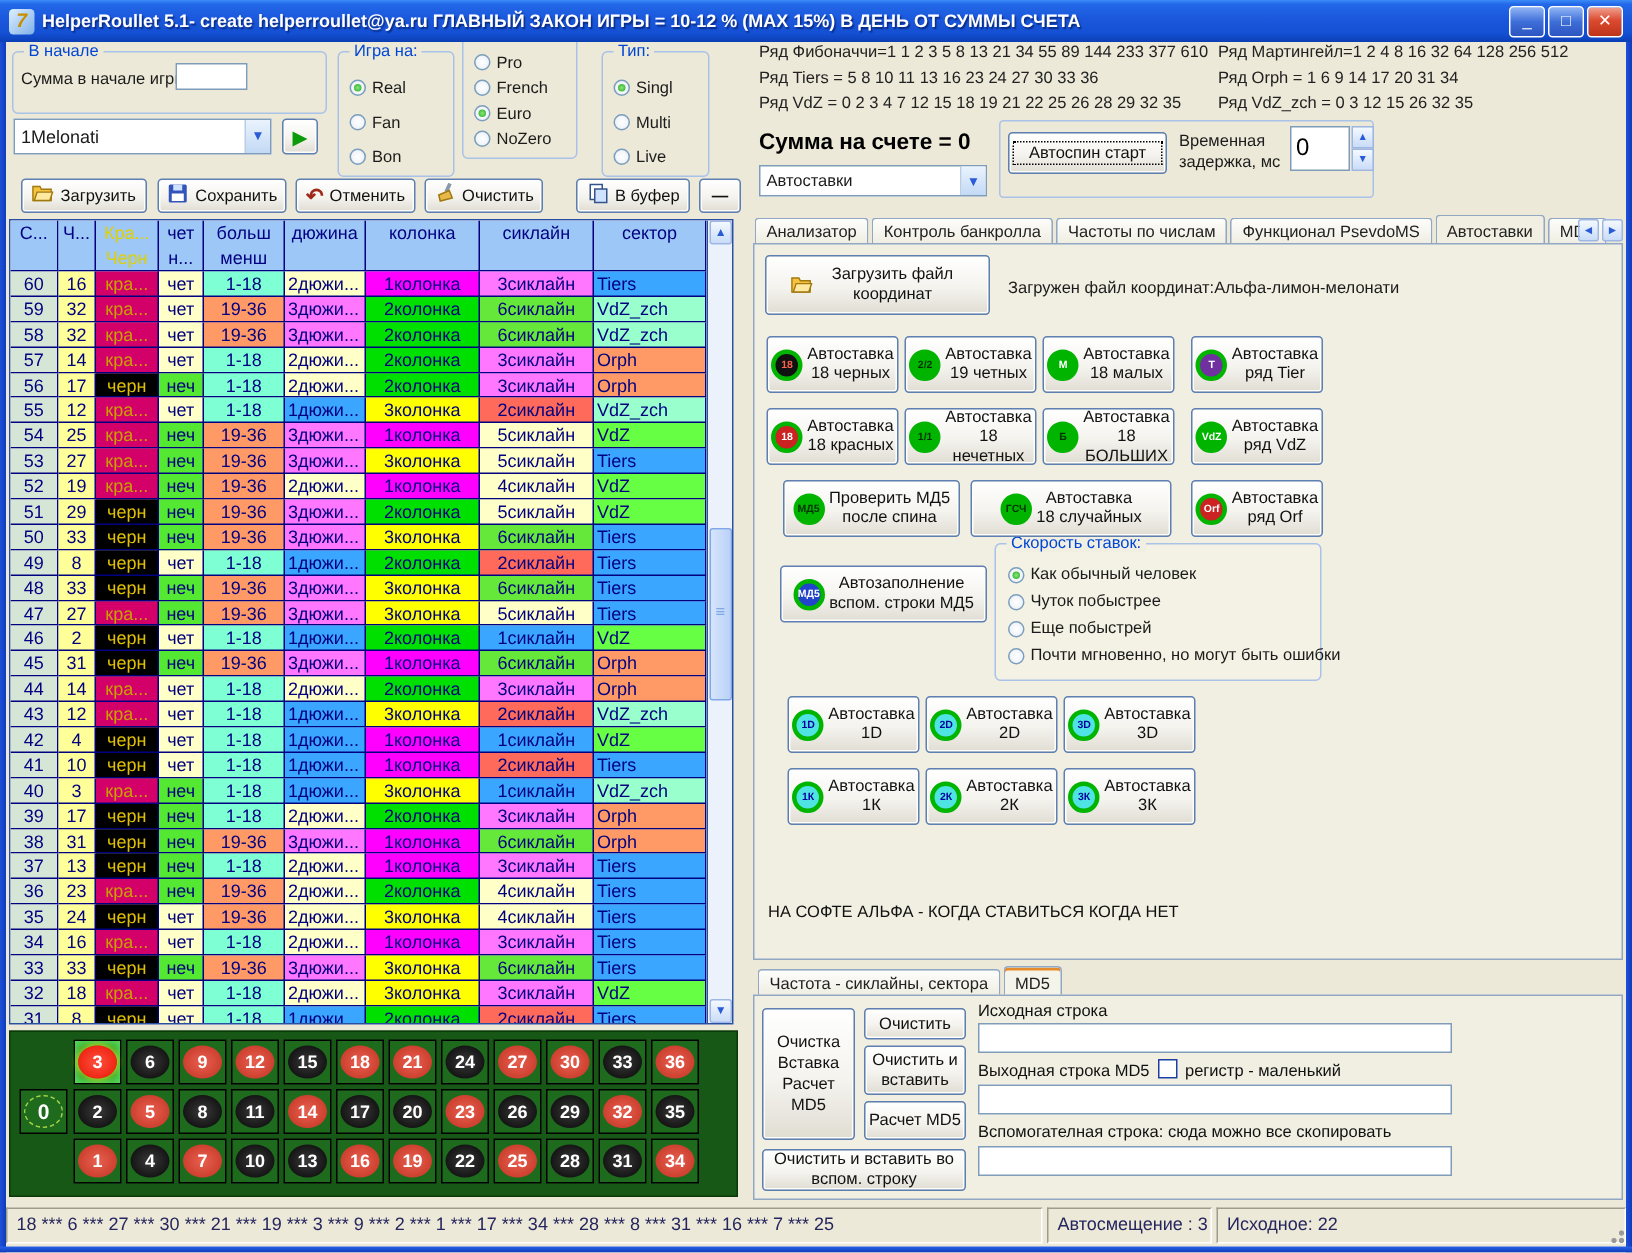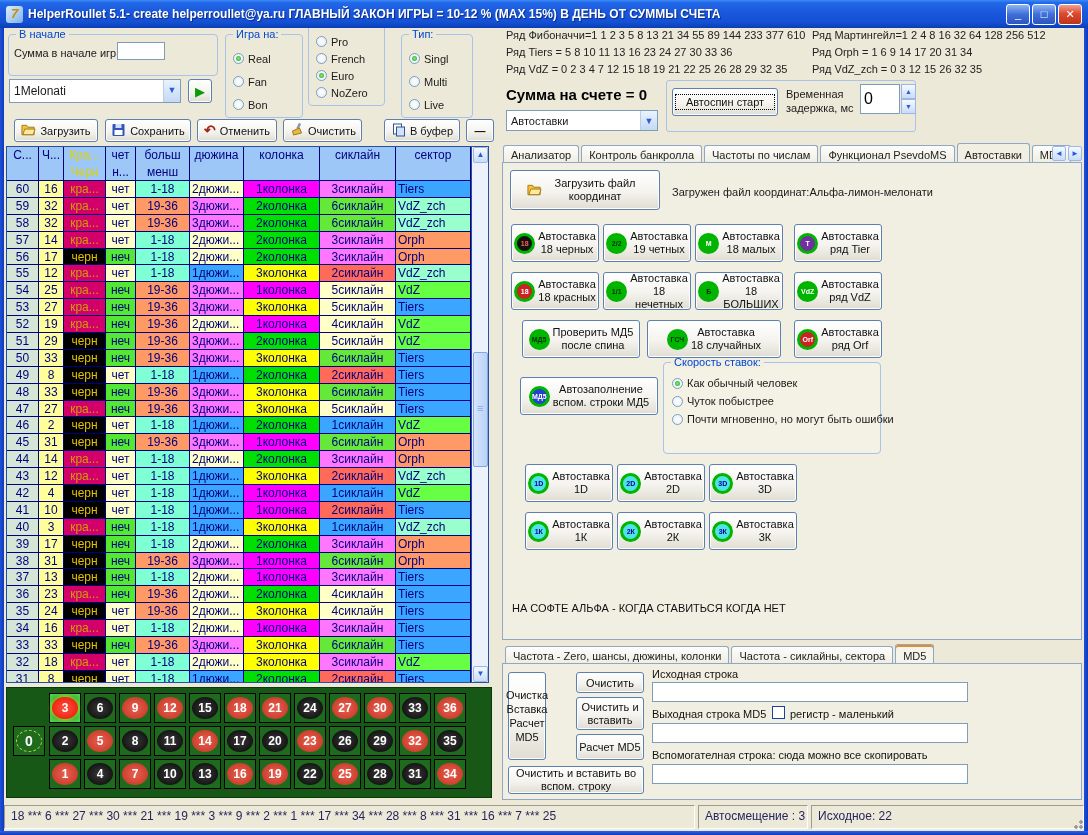--- a/index.html
+++ b/index.html
@@ -798,40 +798,43 @@
       <div class="radio-row" style="height: 18px;">
         <span class="rdot sel"></span>
         <span class="rlabel">Как обычный человек</span>
       </div>
       <div class="radio-row" style="height: 18px;">
         <span class="rdot"></span>
         <span class="rlabel">Чуток побыстрее</span>
       </div>
       <div class="radio-row" style="height: 18px;">
         <span class="rdot"></span>
+        <span class="rlabel">Еще побыстрей</span>
+      </div>
+      <div class="radio-row" style="height: 18px;">
+        <span class="rdot"></span>
         <span class="rlabel">Почти мгновенно, но могут быть ошибки</span>
       </div>
     </div>
 </div>
 
 <div id="d-row"></div>
 <div id="k-row"></div>
 
 <div id="warning-text">
   <div>НА СОФТЕ АЛЬФА - КОГДА СТАВИТЬСЯ КОГДА НЕТ</div>
 </div>
 
 <div id="md5-tabs">
-    <div class="tab">Частота - Zero, шансы, дюжины, колонки</div>
     <div class="tab">Частота - сиклайны, сектора</div>
     <div class="tab active">MD5</div>
   </div>
 <div id="md5-page"></div>
 
-<div class="xp-btn" style="left:508px;top:672px;width:38px;height:88px;line-height:14px;padding:18px;">Очистка Вставка Расчет MD5</div>
+<div class="xp-btn" style="left:508px;top:672px;width:62px;height:88px;line-height:14px;padding:18px;">Очистка Вставка Расчет MD5</div>
 <div class="xp-btn" style="left:576px;top:672px;width:68px;height:21px;">Очистить</div>
 <div class="xp-btn" style="left:576px;top:697px;width:68px;height:33px;line-height:13px;padding:2px;">Очистить и вставить</div>
 <div class="xp-btn" style="left:576px;top:734px;width:68px;height:26px;">Расчет MD5</div>
 <div class="xp-btn" style="left:508px;top:766px;width:136px;height:28px;line-height:13px;padding:2px;">Очистить и  вставить во вспом. строку</div>
 
 <span class="mlabel" style="left:652px;top:668px;">Исходная строка</span>
 <input class="tinput" style="left: 652px; top: 682px; width: 316px; height: 20px;" value="">
 <span class="mlabel" style="left:652px;top:708px;">Выходная строка MD5</span>
 <span class="checkbox" style="left:772px;top:706px;"></span>
 <span class="mlabel" style="left:790px;top:708px;">регистр  - маленький</span>

